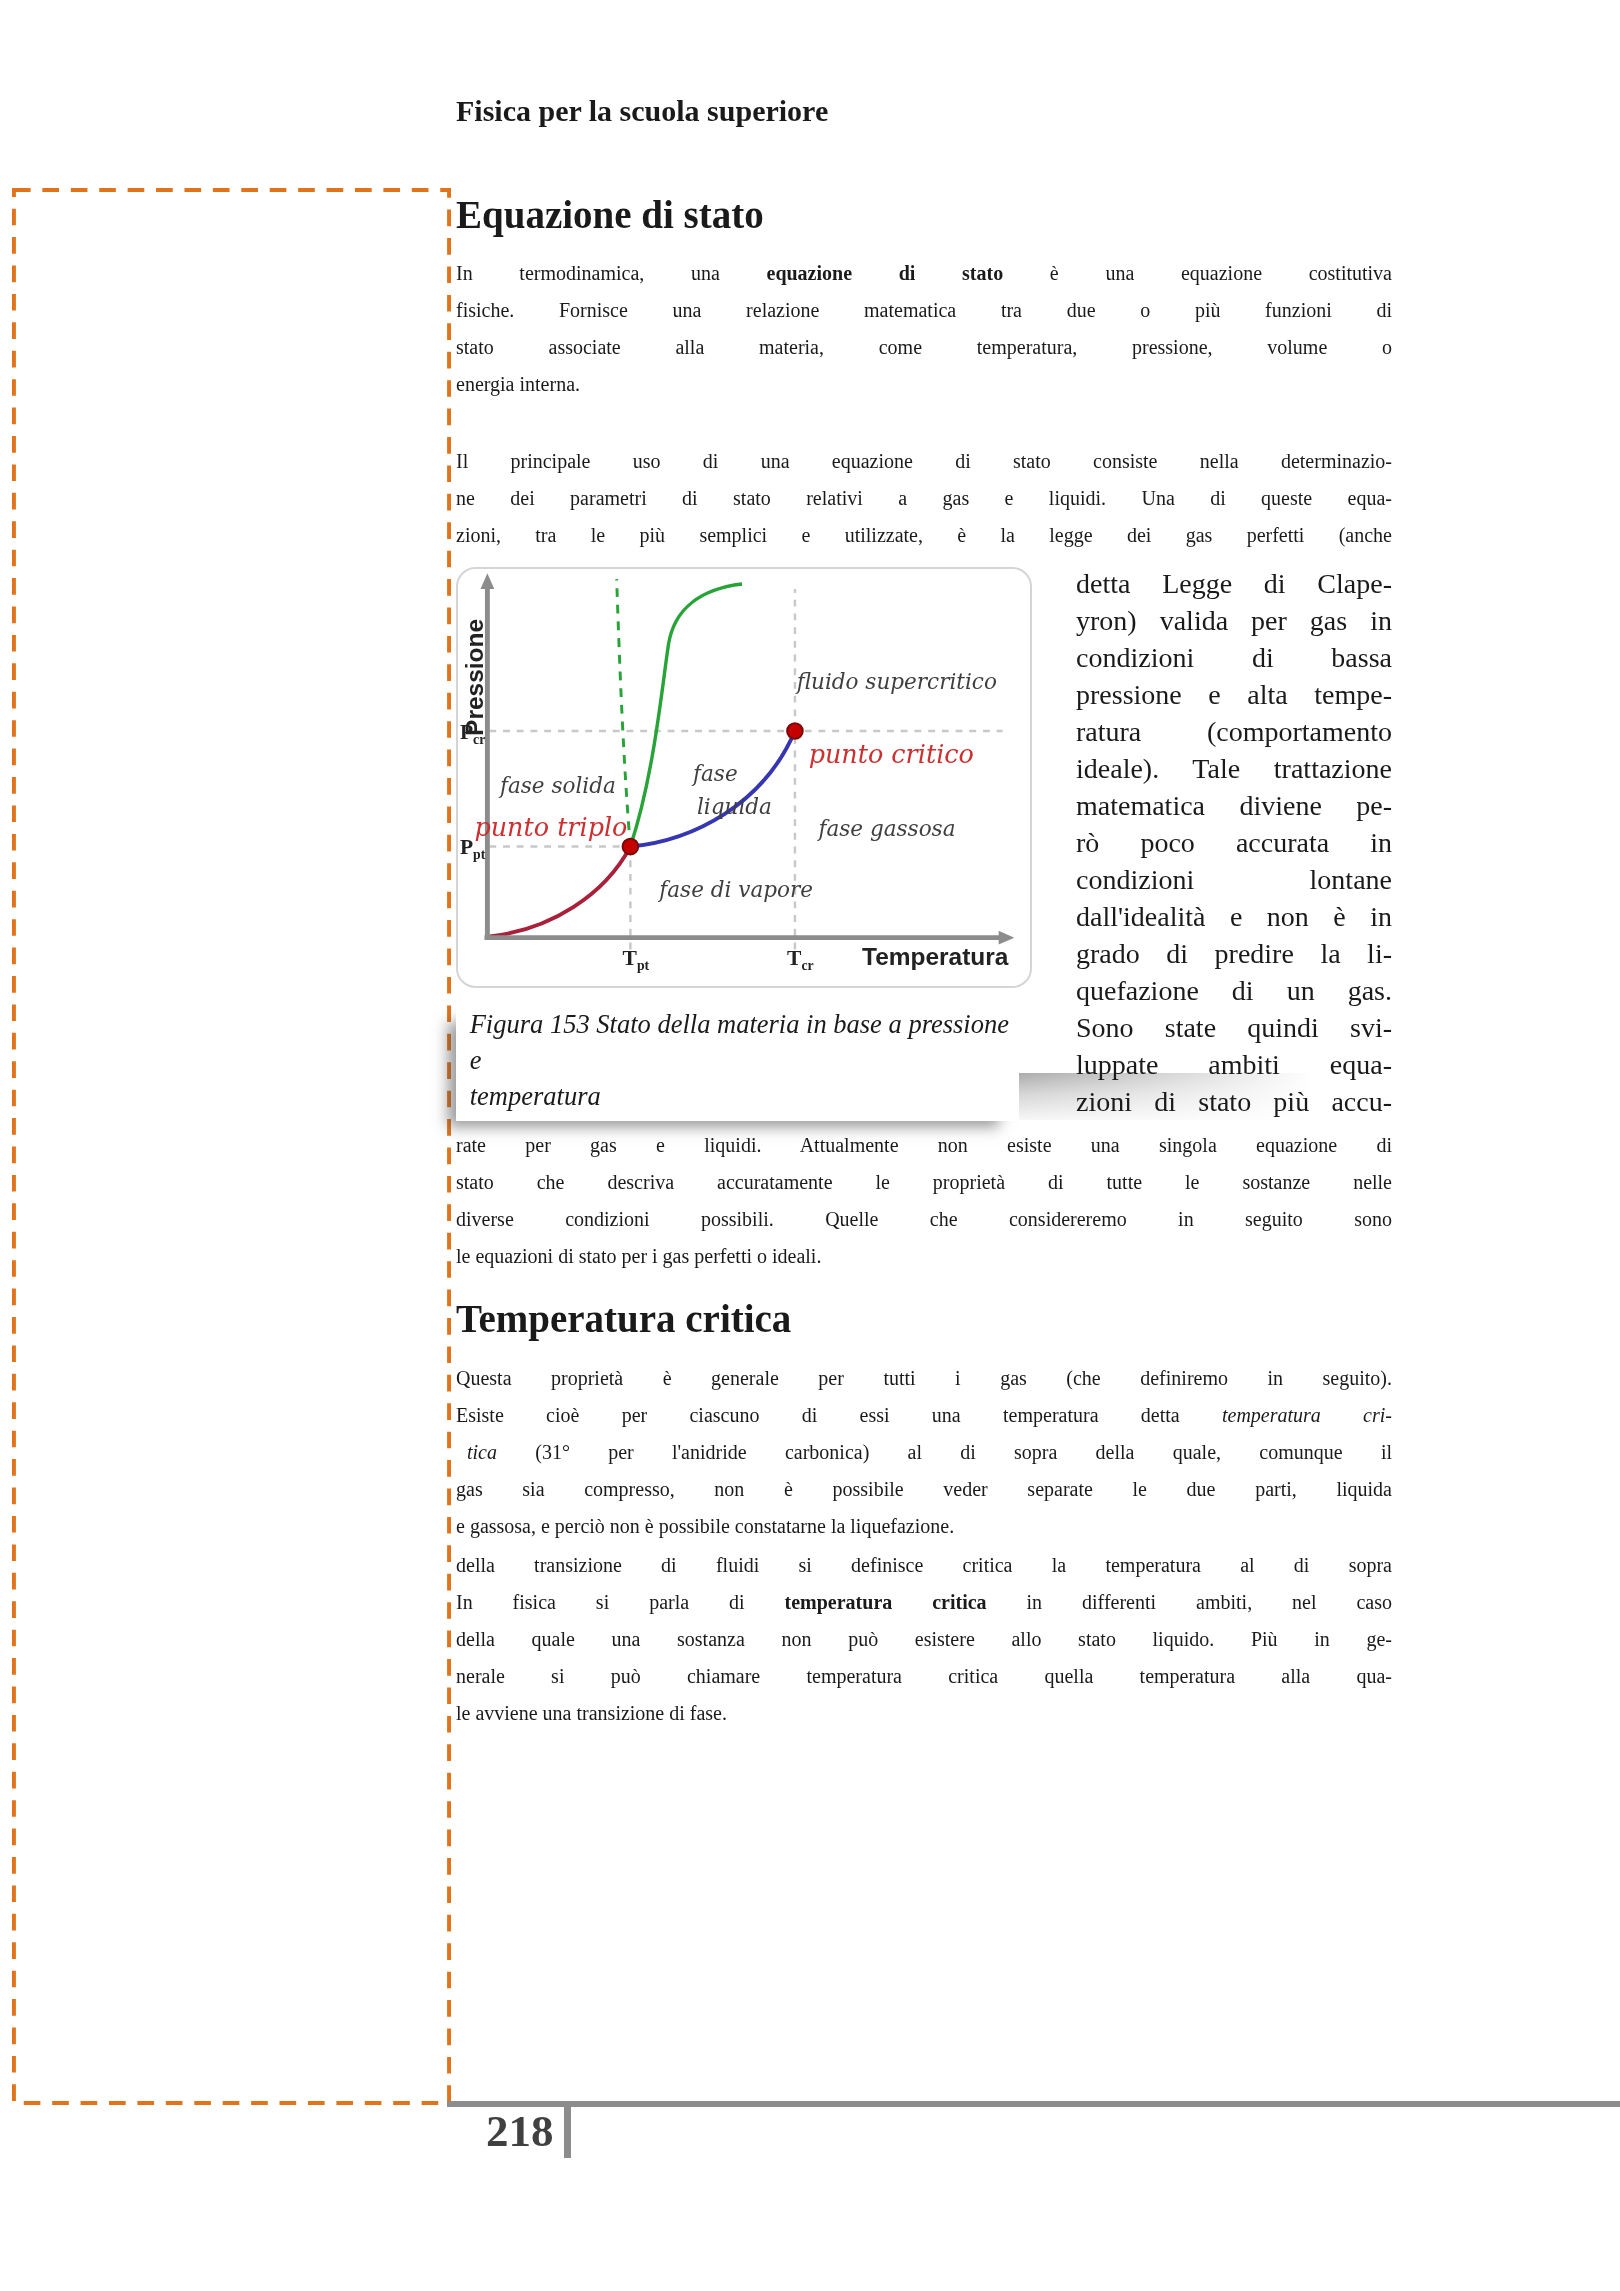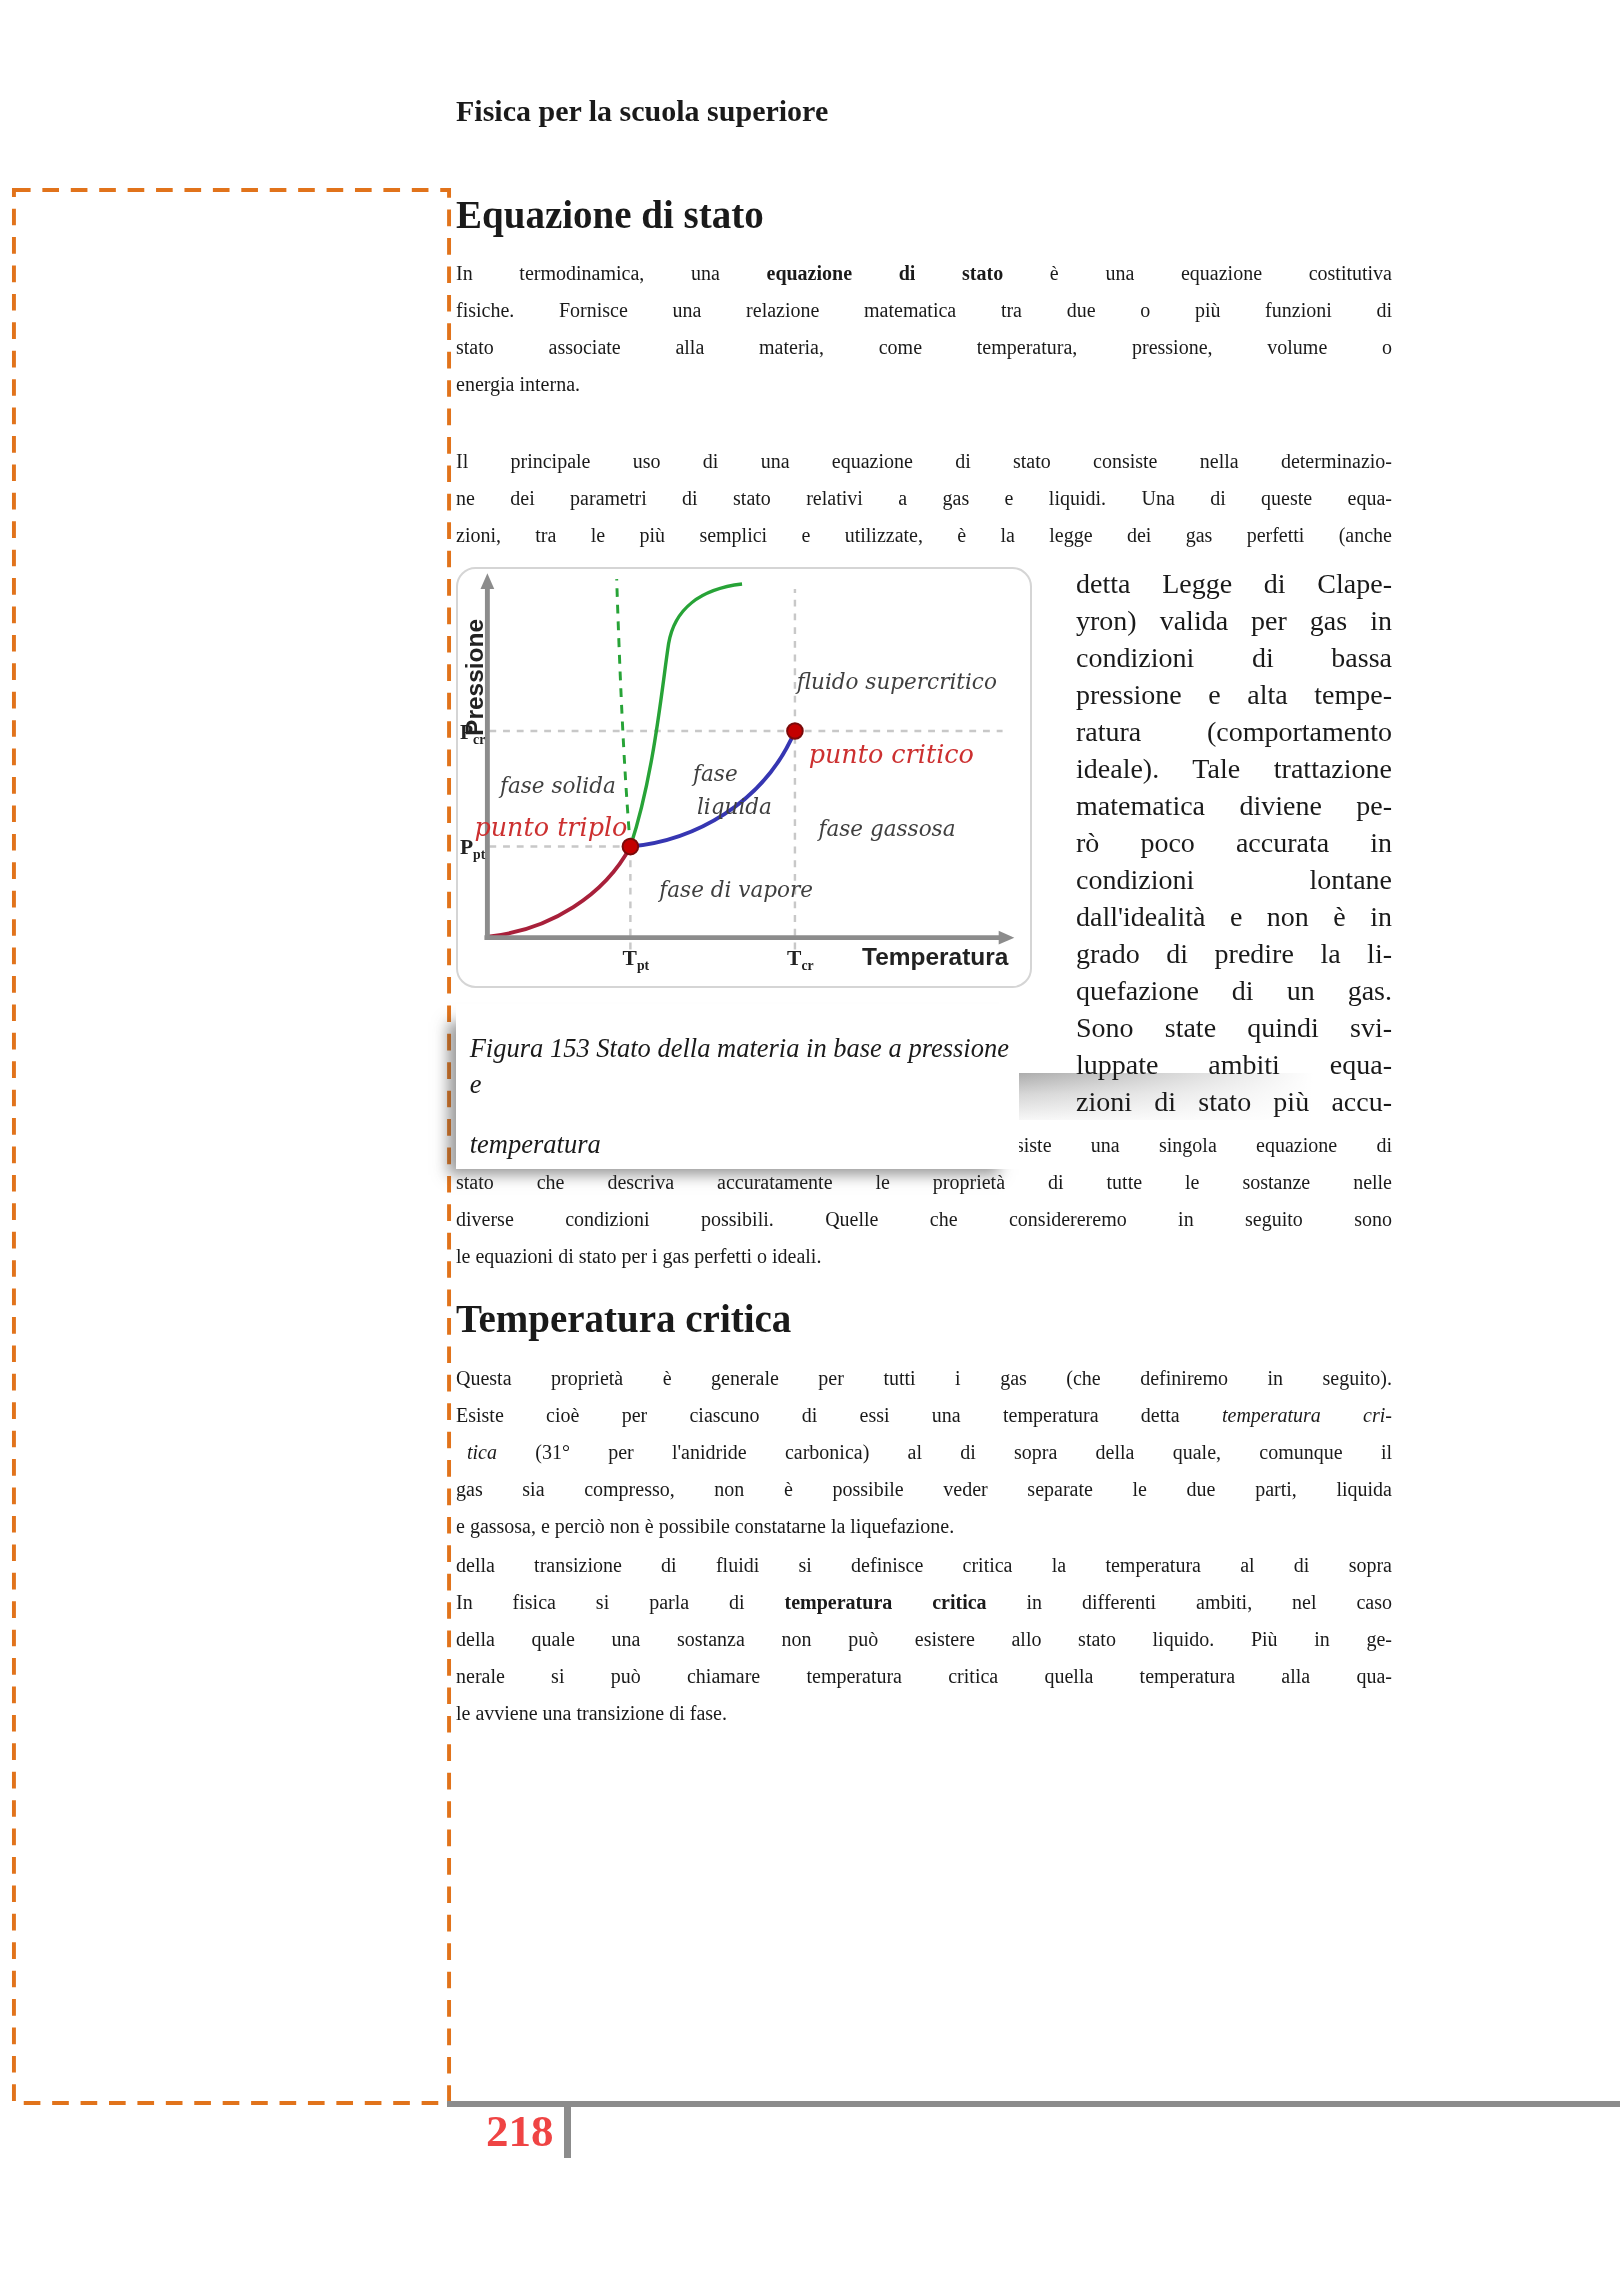--- a/index.html
+++ b/index.html
@@ -26,33 +26,33 @@
   .figure-card {
     width:576px; height:421px; background:#ffffff;
     border:2px solid #d5d5d5; border-radius:19.6px; box-sizing:border-box;
   }
   .figure-caption {
     position:relative; margin-top:15.7px; padding:2px 0 5.9px 13.7px;
     width:563px; box-sizing:border-box; background:#ffffff;
     font-style:italic; font-size:26.5px;
     box-shadow:-13.7px 11.8px 13.7px -5.9px rgba(70,70,70,0.55);
   }
-  .figure-caption .tline { line-height:36px;margin-top:24px; }
+  .figure-caption .tline { line-height:36px; }
   .col-text { position:absolute; left:620px; top:-2px; width:316px; font-size:28px; z-index:2; }
   .shadow-band {
     position:absolute; left:3.9px; top:506px; width:927px; height:47px; z-index:1;
     background-image:
       linear-gradient(to right, rgba(255,255,255,0) 55%, rgba(255,255,255,1) 92%),
       linear-gradient(to right, rgba(120,120,120,0.55) 0%, rgba(120,120,120,0) 10%),
       linear-gradient(to bottom, #9e9e9e 0%, #cfcfcf 45%, #f6f6f6 100%);
   }
 
   .footer-rule { position:absolute; left:447px; top:2101px; width:1173px; height:5.9px; background:#8c8c8c; }
   .footer-tick { position:absolute; left:564px; top:2101px; width:6.9px; height:57px; background:#8c8c8c; }
-  .page-number { position:absolute; left:486px; top:2107px; font-size:45px; font-weight:bold; color:#ef4444; line-height:1.1; }
+  .page-number { position:absolute; left:486px; top:2107px; font-size:45px; font-weight:bold; color:#404040; line-height:1.1; }
 
   
   .ax-label   { font-family:"Liberation Sans", sans-serif; font-weight:bold; font-size:25px; fill:#222; }
   .tick-base  { font-family:"Liberation Serif", serif; font-weight:bold; font-size:22px; fill:#222; }
   .tick-sub   { font-family:"Liberation Serif", serif; font-weight:bold; font-size:14px; fill:#222; }
   .region-lbl { font-family:"DejaVu Serif", serif; font-style:italic; font-size:22px; fill:#3f3f3f; }
   .point-lbl  { font-family:"DejaVu Serif", serif; font-style:italic; font-size:26px; fill:#cc3030; }
 </style>
 </head>
 <body>

